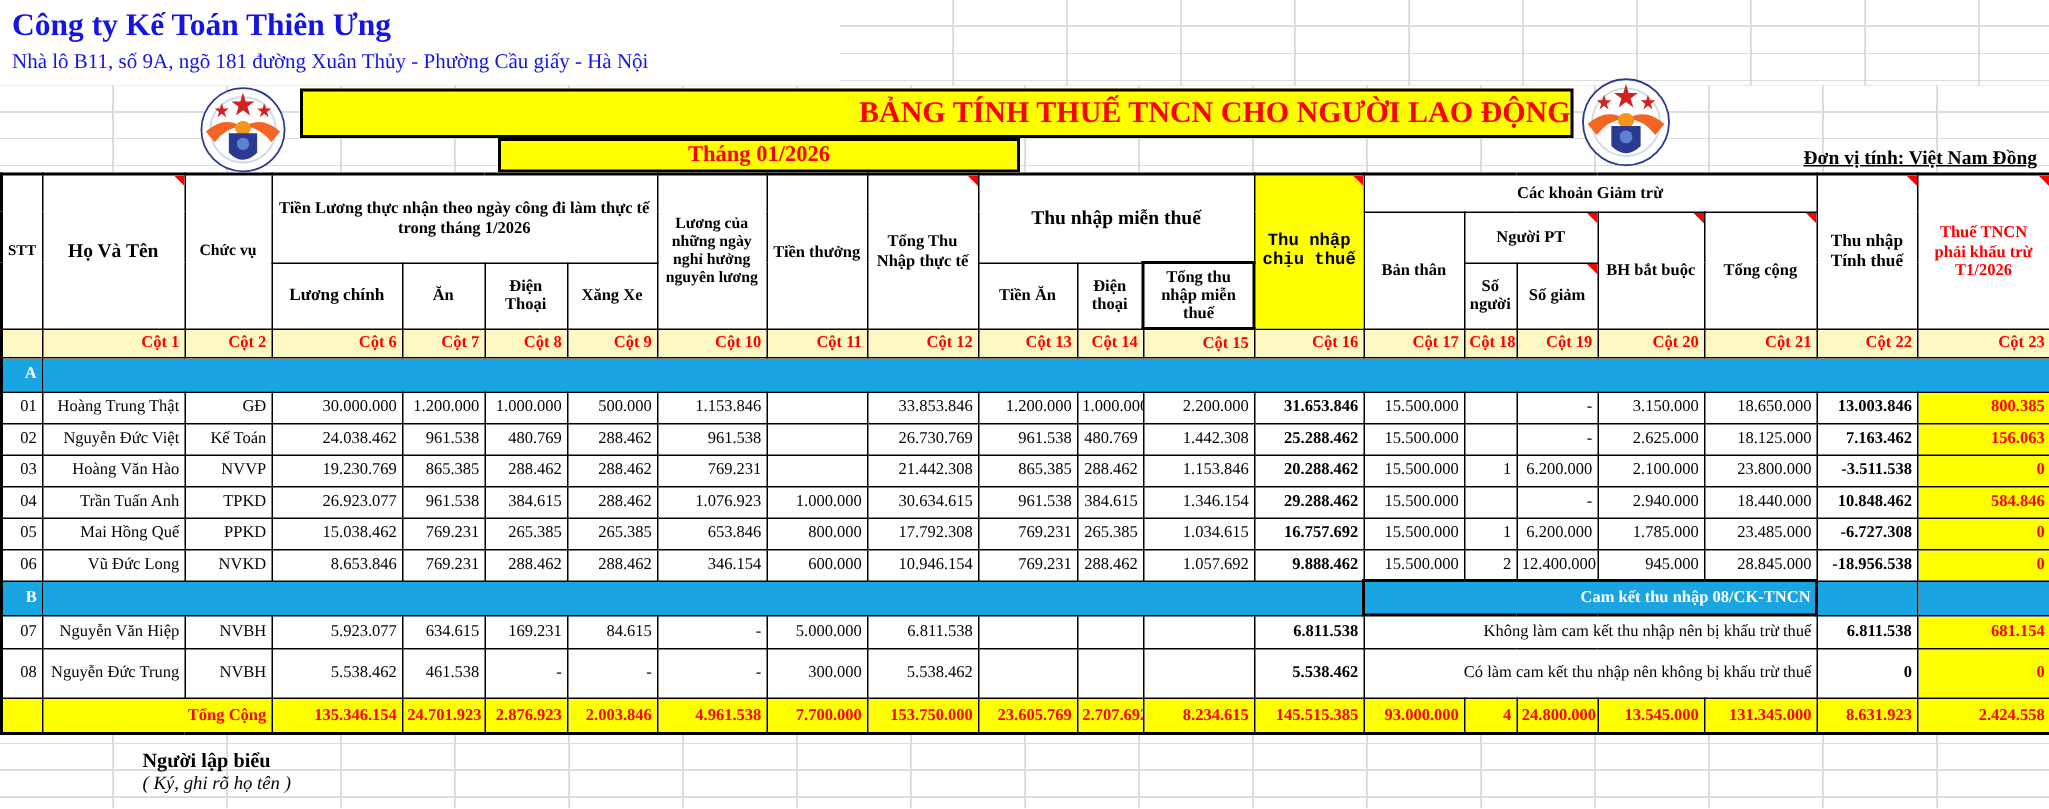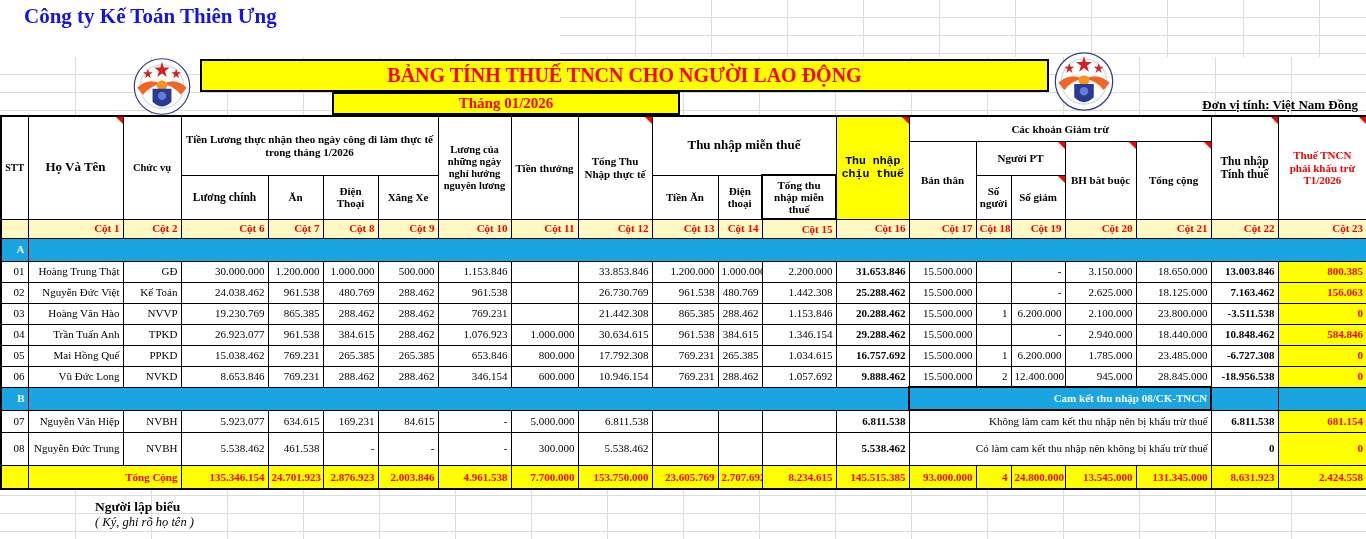--- a/index.html
+++ b/index.html
@@ -2,25 +2,25 @@
 <html><head>
 <meta charset="utf-8">
 <style>
   html,body{margin:0;padding:0;background:#fff;}
   .sheet{position:relative;width:1366px;height:539px;background:#fff;overflow:hidden;
          font-family:"Liberation Serif","DejaVu Serif",serif;color:#000;}
   .gridbg{position:absolute;z-index:0;
     background-image:
       repeating-linear-gradient(to right, transparent 0 75px, #dcdcdc 75px 76px),
       repeating-linear-gradient(to bottom, transparent 0 17px, #dcdcdc 17px 18px);}
-  .company-name{position:absolute;left:24px;top:4px;font-size:21px;font-weight:bold;color:#1414e6;z-index:2;}
+  .company-name{position:absolute;left:8px;top:4px;font-size:21px;font-weight:bold;color:#1414e6;z-index:2;}
   .company-addr{position:absolute;left:8px;top:34px;font-size:14px;color:#1414e6;z-index:2;}
   .unit-note{position:absolute;right:8px;top:97px;font-size:13px;font-weight:bold;text-decoration:underline;z-index:2;}
   .banner-title{position:absolute;left:200px;top:59px;width:845px;height:29px;background:#ffff00;
-    border:2px solid #000;color:#f00;font-weight:bold;font-size:20px;text-align:center;line-height:29px;z-index:1;}
+    border:2px solid #000;color:#f00;font-weight:bold;font-size:20px;text-align:right;line-height:29px;z-index:1;}
   .banner-month{position:absolute;left:332px;top:92px;width:344px;height:19px;background:#ffff00;
     border:2px solid #000;color:#f00;font-weight:bold;font-size:15px;text-align:center;line-height:19px;z-index:1;}
   .logo{position:absolute;z-index:1;}
   table.tncn{position:absolute;left:0;top:115px;width:1366px;border-collapse:collapse;table-layout:fixed;
     background:#fff;z-index:2;border:2px solid #000;}
   table.tncn th, table.tncn td{border:1px solid #000;padding:0 3px;overflow:hidden;line-height:1.12;}
   table.tncn th{font-weight:bold;font-size:11px;text-align:center;vertical-align:middle;position:relative;}
   table.tncn td{font-size:11px;text-align:right;vertical-align:middle;white-space:nowrap;}
   tr.h1{height:25px}tr.h2{height:34px}tr.h3{height:44px}tr.cotr{height:19px}tr.secr{height:23px}
   tr.datar{height:21px}tr.r7{height:22px}tr.r8{height:33px}tr.totr{height:24px}
@@ -53,20 +53,21 @@
 </head>
 <body>
 
 <div class="sheet">
 
   <div class="gridbg" style="left:560px;top:0;width:806px;height:57px;"></div>
   <div class="gridbg" style="left:0;top:57px;width:1366px;height:58px;"></div>
   <div class="gridbg" style="left:0;top:478px;width:1366px;height:61px;"></div>
 
   <div class="company-name">Công ty Kế Toán Thiên Ưng</div>
+  <div class="company-addr">Nhà lô B11, số 9A, ngõ 181 đường Xuân Thủy - Phường Cầu giấy - Hà Nội</div>
   <div class="unit-note">Đơn vị tính: Việt Nam Đồng</div>
 
   <svg class="logo" style="left:127px;top:57px;" width="70" height="59" viewBox="0 0 100 100">
     <circle cx="50" cy="50" r="47" fill="#fff" stroke="#2b3990" stroke-width="2"></circle>
     <circle cx="50" cy="50" r="37" fill="#fff" stroke="#cdd8ee" stroke-width="2"></circle>
     <path d="M50 8 L53 18 L63 18 L55 24 L58 34 L50 28 L42 34 L45 24 L37 18 L47 18 Z" fill="#d42020"></path>
     <path d="M26 20 L28 26 L34 26 L29 30 L31 36 L26 32 L21 36 L23 30 L18 26 L24 26 Z" fill="#d42020"></path>
     <path d="M74 20 L76 26 L82 26 L77 30 L79 36 L74 32 L69 36 L71 30 L66 26 L72 26 Z" fill="#d42020"></path>
     <path d="M8 52 Q28 34 48 46 Q30 48 18 64 Z" fill="#f26522"></path>
     <path d="M92 52 Q72 34 52 46 Q70 48 82 64 Z" fill="#f26522"></path>

